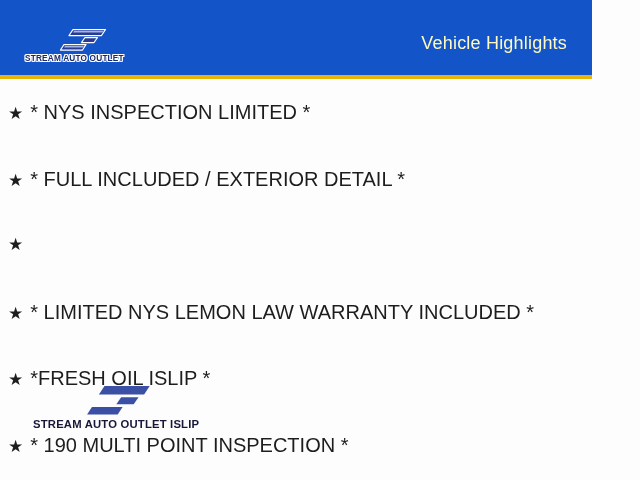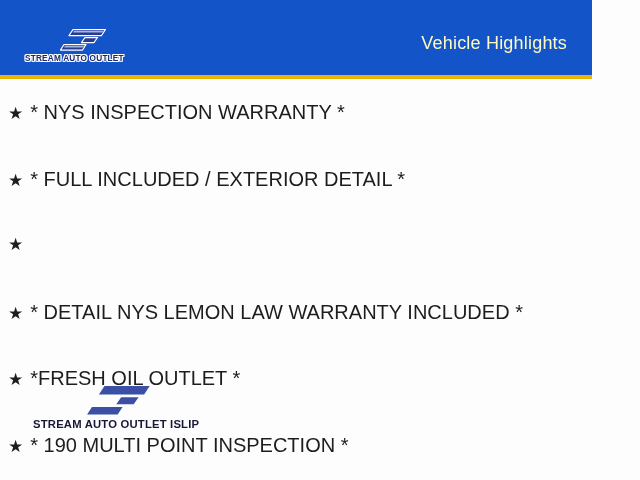--- a/index.html
+++ b/index.html
@@ -65,36 +65,36 @@
         </g>
       </svg>
       <div class="logo-text">STREAM AUTO OUTLET</div>
     </div>
     <h1 class="banner-title">Vehicle Highlights</h1>
   </header>
 
   <main>
     <div class="row row-0">
       <span class="star">★</span>
-      <span>* NYS INSPECTION WARRANTY *</span>
+      <span>* NYS INSPECTION LIMITED *</span>
     </div>
     <div class="row row-1">
       <span class="star">★</span>
       <span>* FULL INCLUDED / EXTERIOR DETAIL *</span>
     </div>
     <div class="row row-2">
       <span class="star">★</span>
     </div>
     <div class="row row-3">
       <span class="star">★</span>
-      <span>* DETAIL NYS LEMON LAW WARRANTY INCLUDED *</span>
+      <span>* LIMITED NYS LEMON LAW WARRANTY INCLUDED *</span>
     </div>
     <div class="row row-4">
       <span class="star">★</span>
-      <span>*FRESH OIL OUTLET *</span>
+      <span>*FRESH OIL ISLIP *</span>
     </div>
     <div class="row row-5">
       <span class="star">★</span>
       <span>* 190 MULTI POINT INSPECTION *</span>
     </div>
   </main>
 
   <div class="watermark">
     <svg class="watermark-s" viewBox="0 0 100 46">
       <g fill="#3b4fa5">

